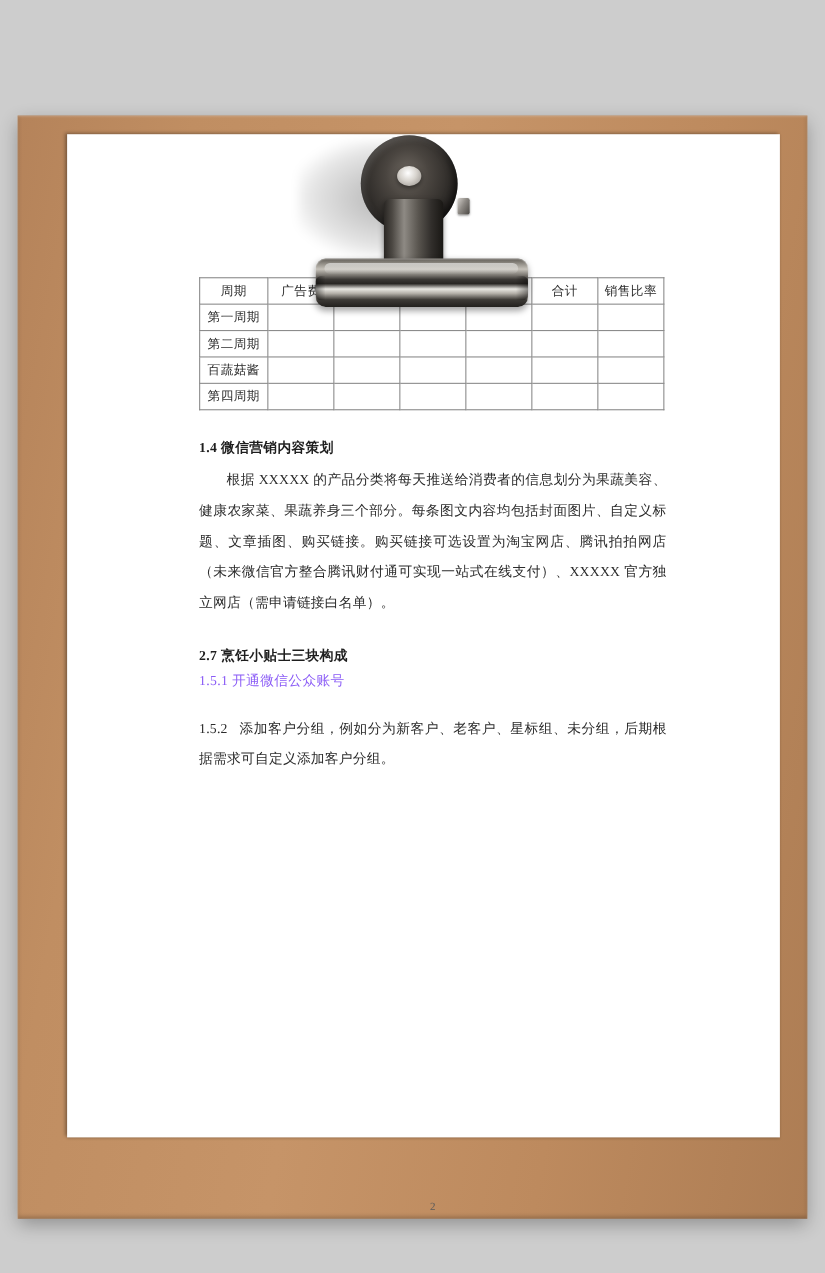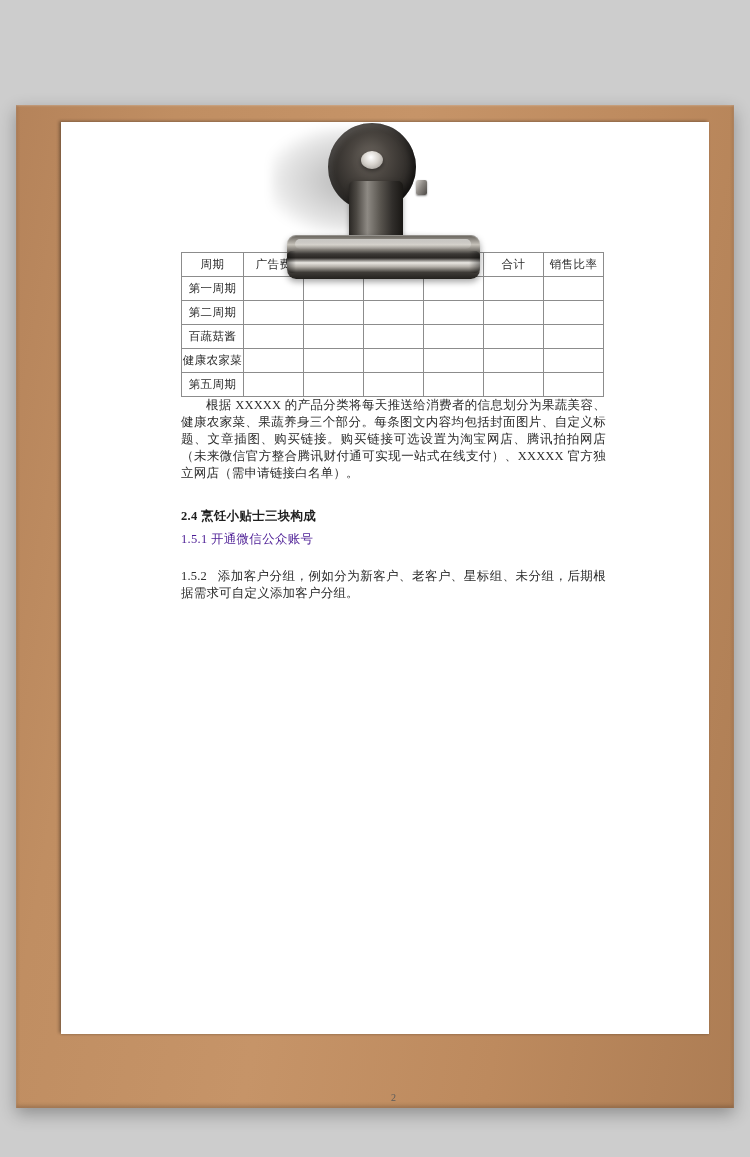--- a/index.html
+++ b/index.html
@@ -83,26 +83,26 @@
     letter-spacing: 0.3px;
     color: #1e1e1e;
   }
   h3.heading .num { font-weight: bold; }
 
   p.sub-heading {
     font-size: 12.5px;
     font-weight: normal;
     margin: 6px 0 4px 0;
     letter-spacing: 0.3px;
-    color: #4c1d95;
+    color: #8b5cf6;
   }
 
   p.body-text {
     font-size: 12.5px;
-    line-height: 17px;
+    line-height: 28px;
     margin: 0 0 0 0;
     text-align: justify;
     text-indent: 25px;
     letter-spacing: 0.2px;
     color: #2b2b2b;
   }
   p.body-text.no-indent { text-indent: 0; }
   p.body-text.gap { margin-top: 2px; }
   p.body-text.spaced { margin-top: 20px; }
 
@@ -317,44 +317,39 @@
           <tr>
             <td>百蔬菇酱</td>
             <td></td>
             <td></td>
             <td></td>
             <td></td>
             <td></td>
             <td></td>
           </tr>
           <tr>
-            <td>健康农家菜</td>
-            <td></td>
-            <td></td>
-            <td></td>
-            <td></td>
-            <td></td>
-            <td></td>
-          </tr>
-          <tr>
-            <td>第五周期</td>
+            <td>第四周期</td>
             <td></td>
             <td></td>
             <td></td>
             <td></td>
             <td></td>
             <td></td>
           </tr>
         </tbody>
       </table>
 
+      <h3 class="heading">
+        <span class="num">1.4</span>
+        <span>微信营销内容策划</span>
+      </h3>
       <p class="body-text">根据 XXXXX 的产品分类将每天推送给消费者的信息划分为果蔬美容、健康农家菜、果蔬养身三个部分。每条图文内容均包括封面图片、自定义标题、文章插图、购买链接。购买链接可选设置为淘宝网店、腾讯拍拍网店（未来微信官方整合腾讯财付通可实现一站式在线支付）、XXXXX 官方独立网店（需申请链接白名单）。</p>
 
       <h3 class="heading">
-        <span class="num">2.4</span>
+        <span class="num">2.7</span>
         <span>烹饪小贴士三块构成</span>
       </h3>
 
       <p class="sub-heading">
         <span>1.5.1</span>
         <span>开通微信公众账号</span>
       </p>
 
       <p class="body-text no-indent spaced">
         <span>1.5.2</span>&nbsp;&nbsp;&nbsp;<span>添加客户分组，例如分为新客户、老客户、星标组、未分组，后期根据需求可自定义添加客户分组。</span>

